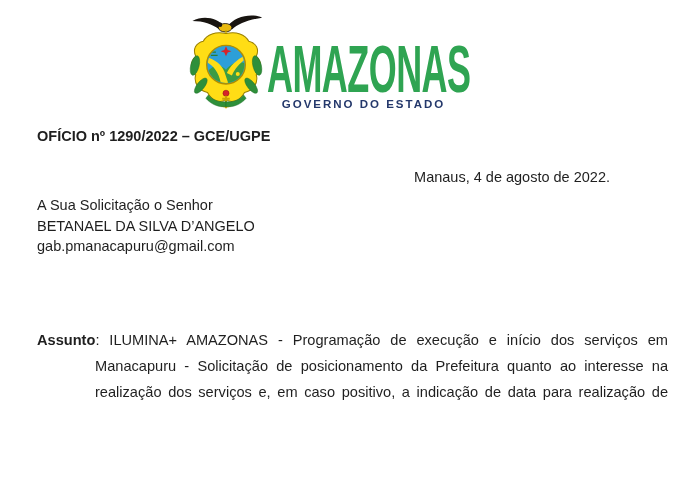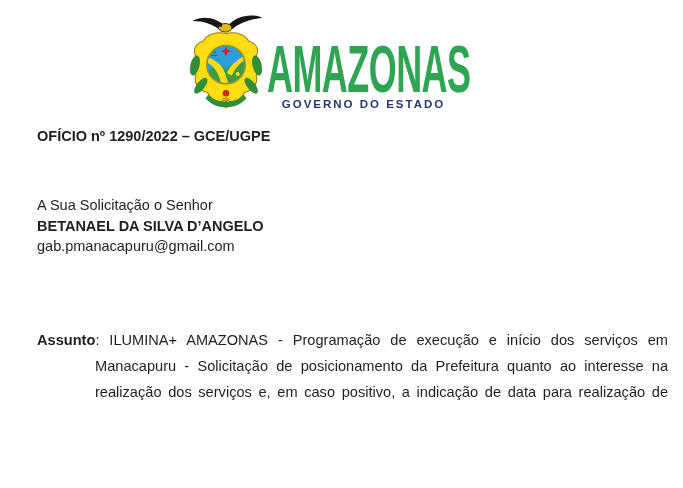--- a/index.html
+++ b/index.html
@@ -36,21 +36,21 @@
     font-weight: 700; font-size: 14.5px; text-align: center;
   }
   .date-line {
     position: absolute; left: 37px; top: 169px; width: 573px;
     text-align: right; font-size: 14.5px;
   }
   .recipient {
     position: absolute; left: 37px; top: 195px; width: 600px;
     font-size: 14.5px; line-height: 20.5px;
   }
-  .recipient .name { font-weight: 700; }
+  .recipient .name { font-weight: 400; }
   .subject {
     position: absolute; left: 37px; top: 312px; width: 573px;
     font-size: 14.6px; line-height: 26px;
     text-align: justify;
     padding-left: 58px; text-indent: -58px;
   }
   .subject b { font-weight: 700; }
   .greeting {
     position: absolute; left: 95px; top: 430px;
     font-size: 14.5px;
@@ -111,20 +111,21 @@
       <path d="M29 99 C35 106 43 108 50 107 L50 113 C41 114 32 110 26 103 Z" fill="#2E8F3A" stroke="#1d6b28" stroke-width="0.5"></path>
       <path d="M71 99 C65 106 57 108 50 107 L50 113 C59 114 68 110 74 103 Z" fill="#2E8F3A" stroke="#1d6b28" stroke-width="0.5"></path>
     </svg>
 
     <div class="brand" style="color:#2FA452">AMAZONAS</div>
     <div class="brand-sub" style="color:#24386B">GOVERNO DO ESTADO</div>
   </div>
 
   <div class="ref-line">OFÍCIO nº 1290/2022 – GCE/UGPE</div>
 
+  <div class="date-line">Manaus, 4 de agosto de 2022.</div>
 
   <div class="recipient">
     <div>A Sua Solicitação o Senhor</div>
     <div class="name">BETANAEL DA SILVA D’ANGELO</div>
     <div>gab.pmanacapuru@gmail.com</div>
   </div>
 
   <p class="subject"><b>Assunto</b><span>: </span><span>ILUMINA+ AMAZONAS - Programação de execução e início dos serviços em Manacapuru - Solicitação de posicionamento da Prefeitura quanto ao interesse na realização dos serviços e, em caso positivo, a indicação de data para realização de vistoria técnica</span></p>
 
   <div class="greeting">Senhor Prefeito,</div>

